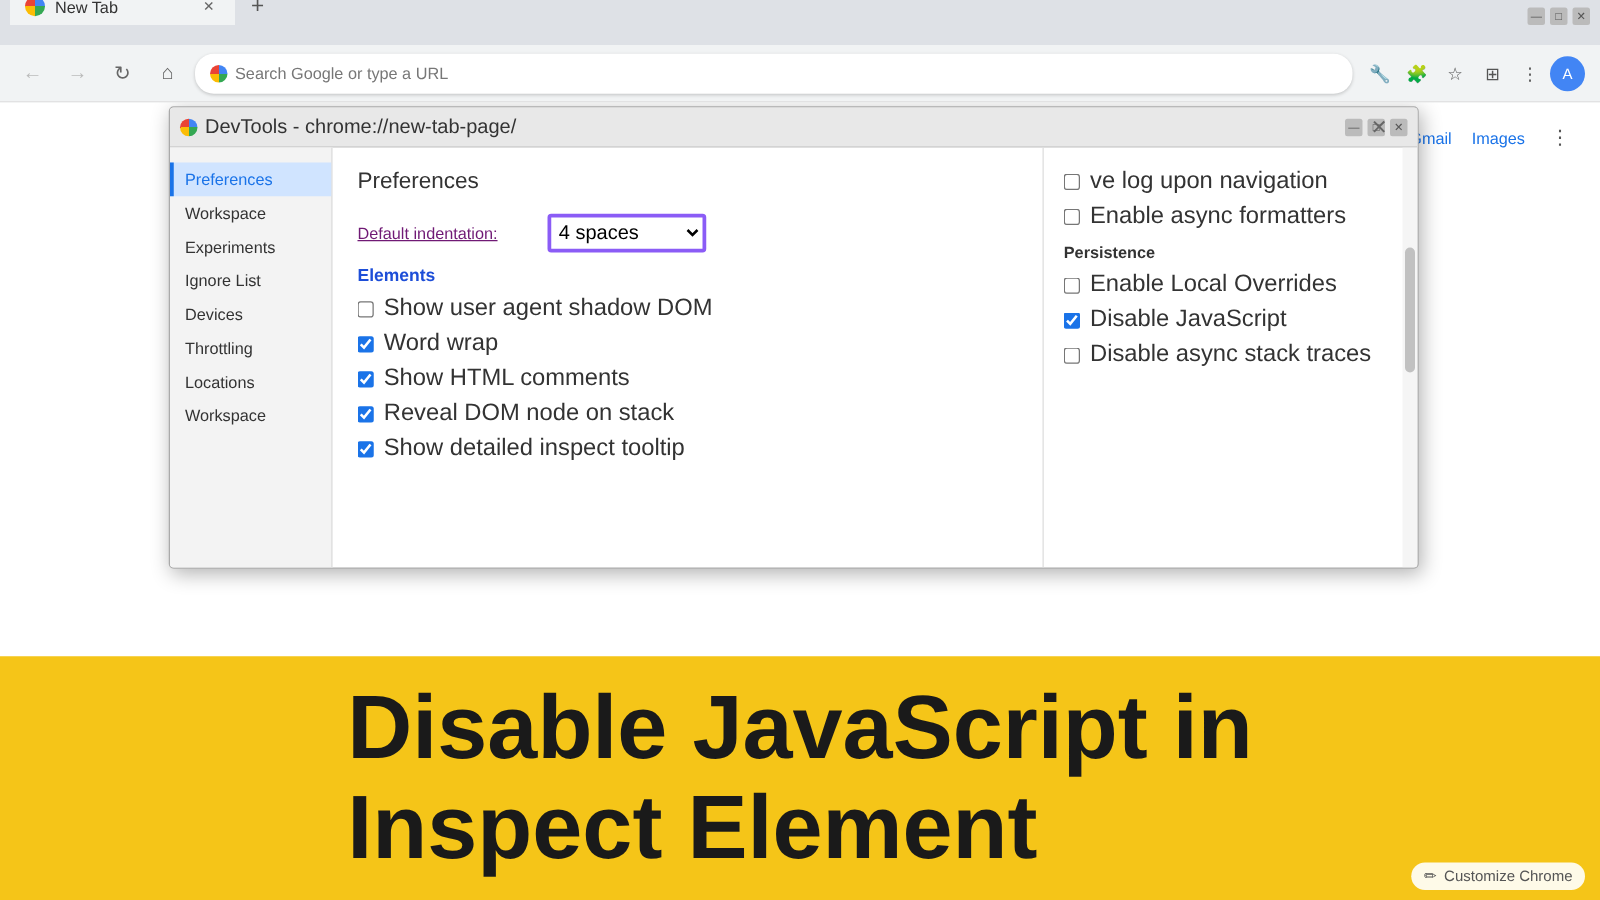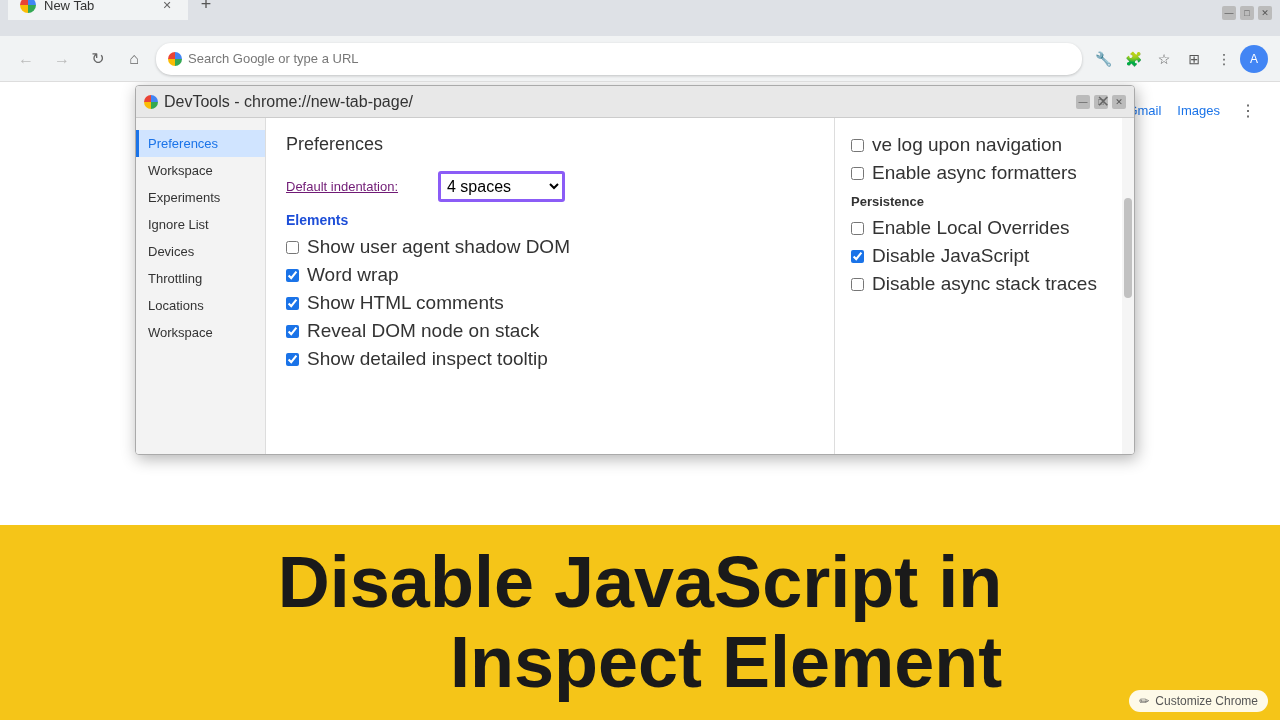--- a/index.html
+++ b/index.html
@@ -199,21 +199,21 @@
       height: 195px;
       display: flex;
       align-items: center;
       justify-content: center;
     }
 
     .banner-text {
       font-size: 72px;
       font-weight: 900;
       color: #1a1a1a;
-      text-align: right;
+      text-align: left;
       line-height: 1.1;
       font-family: Arial Black, sans-serif;
     }
 
     
     .customize-btn {
       position: absolute;
       bottom: 8px;
       right: 12px;
       display: flex;

